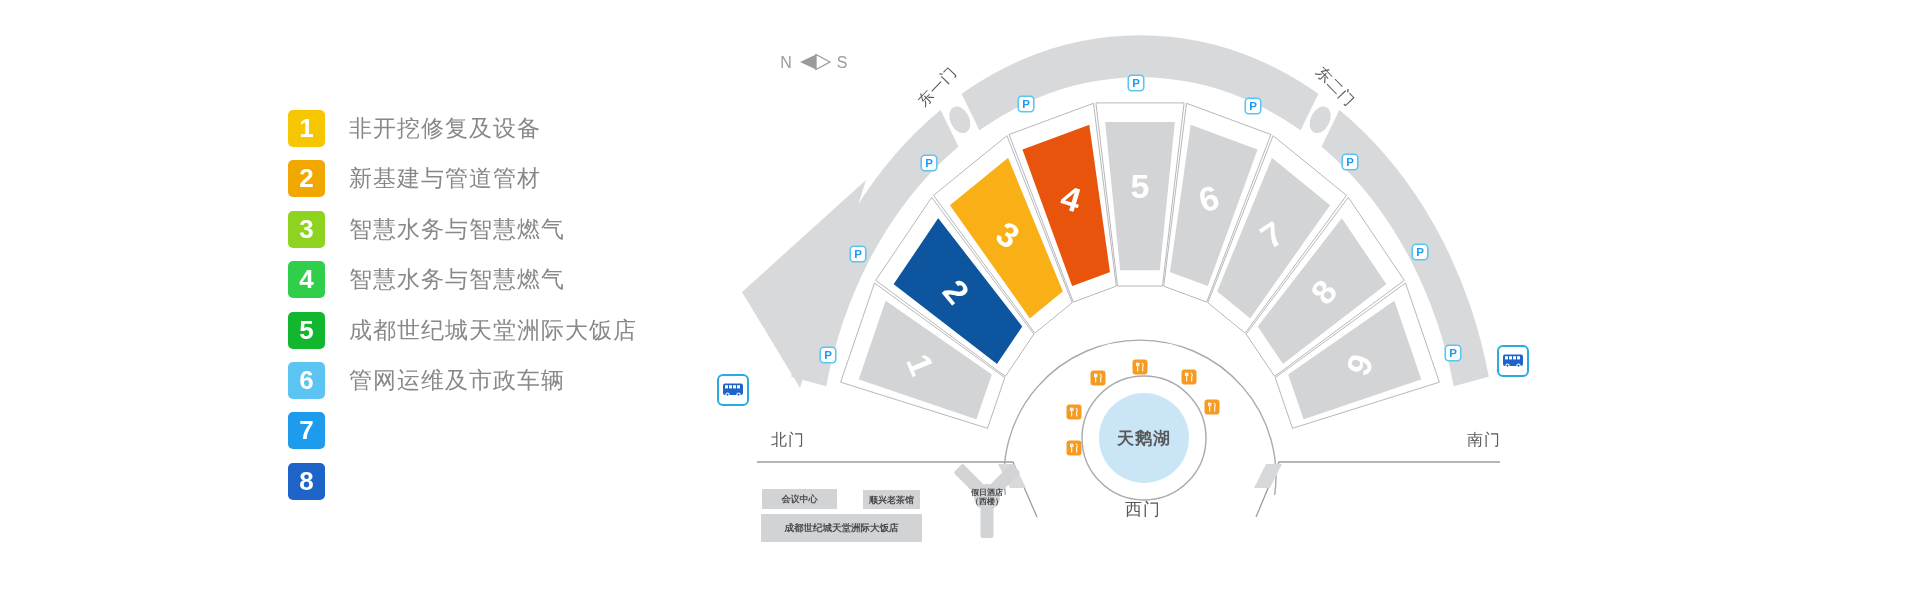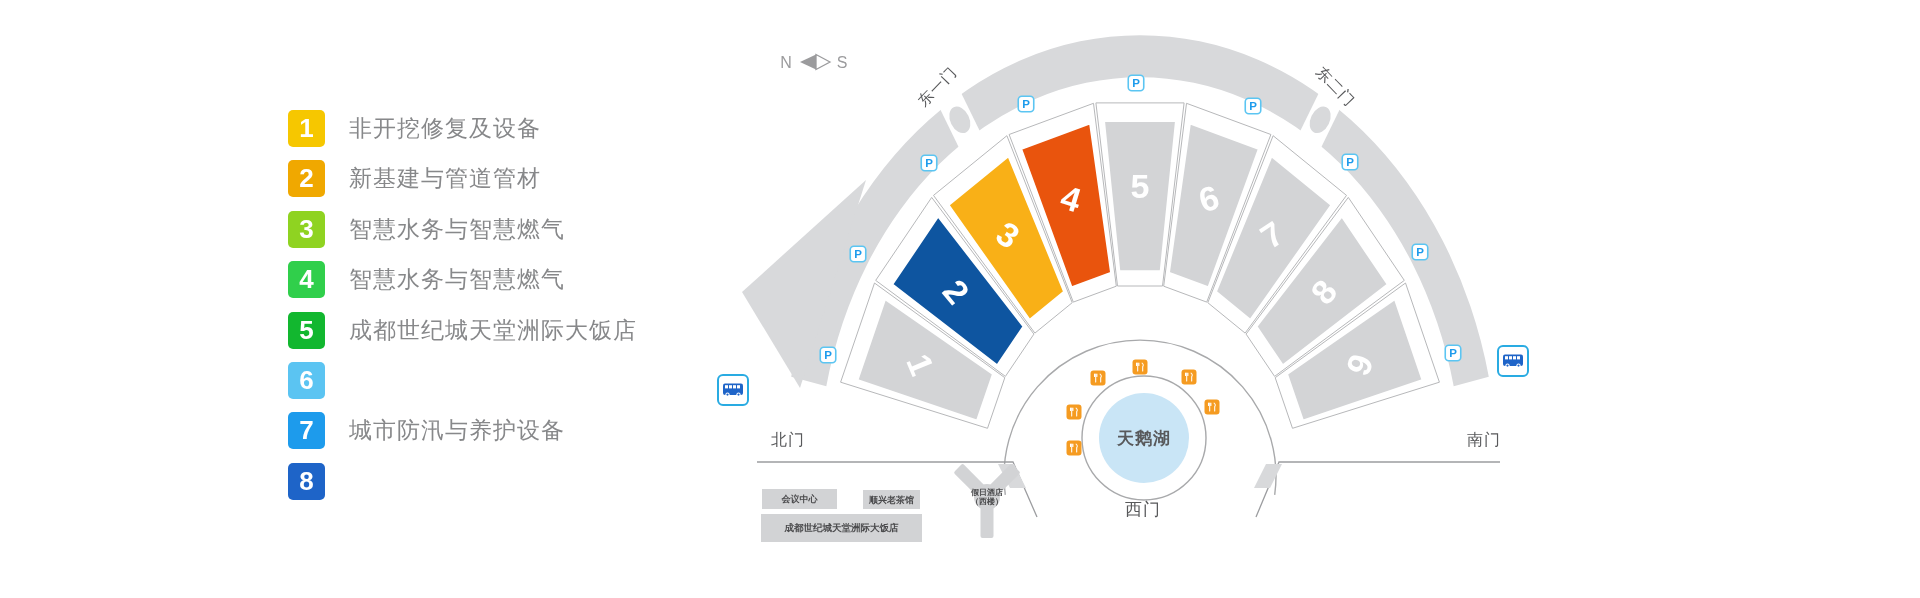--- a/index.html
+++ b/index.html
@@ -38,24 +38,24 @@
     <div class="lrow">
       <span class="lnum" style="background: rgb(48, 207, 75);">4</span>
       <span class="llabel">智慧水务与智慧燃气</span>
     </div>
     <div class="lrow">
       <span class="lnum" style="background: rgb(18, 183, 47);">5</span>
       <span class="llabel">成都世纪城天堂洲际大饭店</span>
     </div>
     <div class="lrow">
       <span class="lnum" style="background: rgb(91, 196, 242);">6</span>
+      <span class="llabel">管网运维及市政车辆</span>
     </div>
     <div class="lrow">
       <span class="lnum" style="background: rgb(29, 155, 236);">7</span>
-      <span class="llabel">城市防汛与养护设备</span>
     </div>
     <div class="lrow">
       <span class="lnum" style="background: rgb(30, 100, 200);">8</span>
     </div>
   </div>
 
   <svg id="map" width="1920" height="598" viewBox="0 0 1920 598" style="position:absolute;left:0;top:0;">
       <path d="M1488.8,376.8 A358 441 0 0 0 791.2,376.8 L826.3,386.2 A322 399 0 0 1 1453.7,386.2 Z" fill="#D8D9DB"></path>
       <polygon points="866,180 742,292 800,388" fill="#D8D9DB"></polygon>
       <rect x="946.8274501607104" y="89.81979961430108" width="26" height="60" fill="#fff" transform="rotate(-26 959.8274501607104 119.81979961430108)"></rect>

